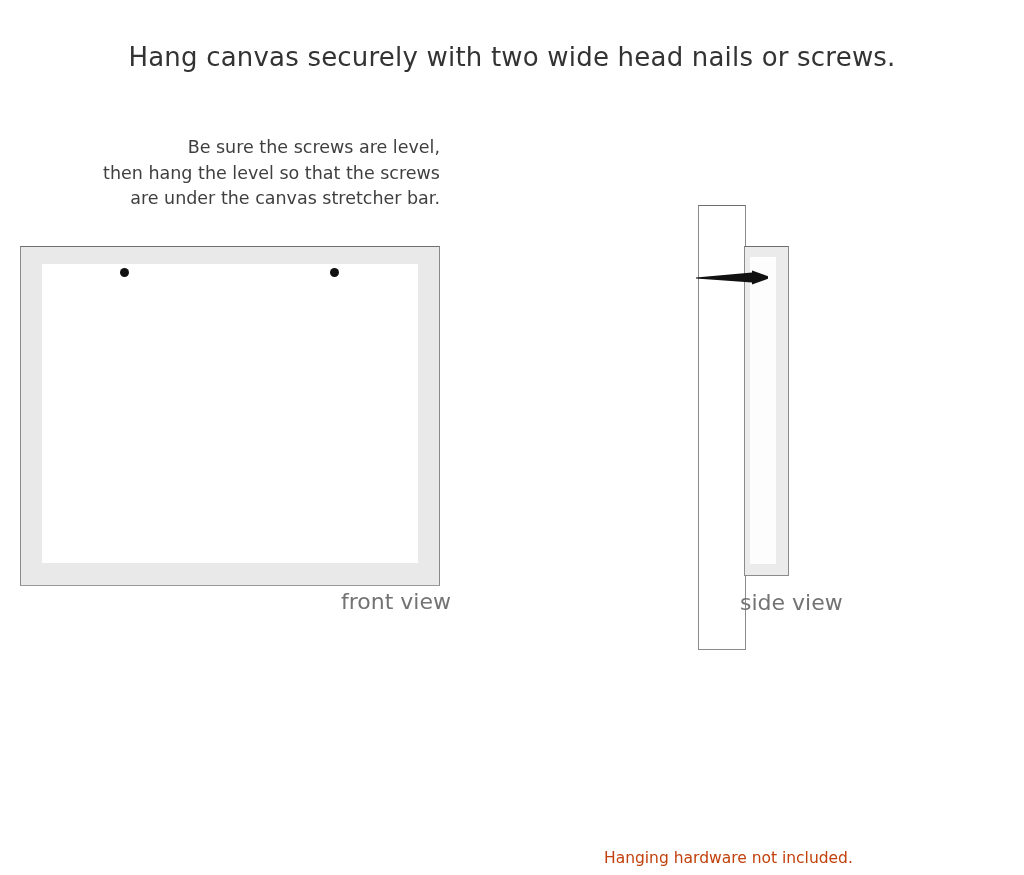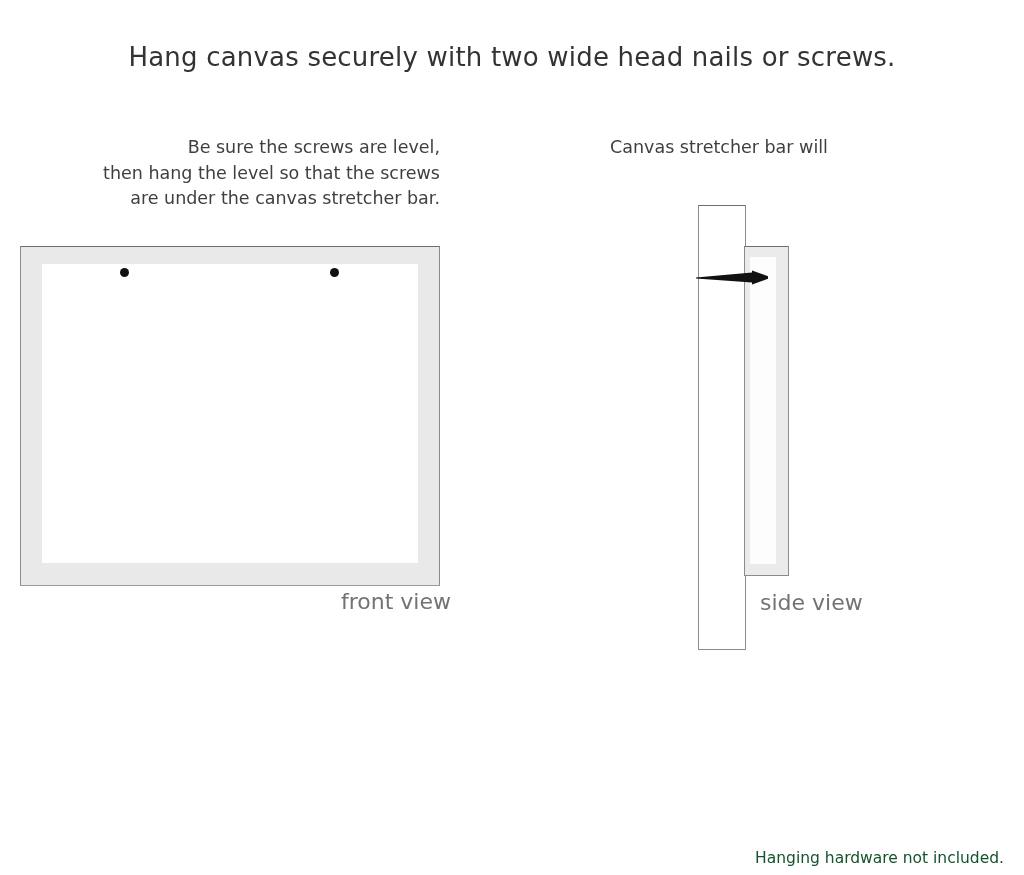--- a/index.html
+++ b/index.html
@@ -61,21 +61,21 @@
   .caption-line { display: block; white-space: nowrap; }
 
   
   .view-label {
     position: absolute;
     font-size: 22px;
     color: #737373;
     white-space: nowrap;
   }
   .label-front { left: 341px; top: 561px; }
-  .label-side  { left: 760px; top: 562px; }
+  .label-side  { left: 740px; top: 562px; }
 
   
   .front-view {
     position: absolute;
     left: 20px;
     top: 218px;
     width: 420px;
     height: 340px;
   }
   .front-frame {
@@ -167,21 +167,20 @@
 
   <div class="headline">Hang canvas securely with two wide head nails or screws.</div>
 
   <div class="caption caption-left">
     <span class="caption-line">Be sure the screws are level,</span>
     <span class="caption-line">then hang the level so that the screws</span>
     <span class="caption-line">are under the canvas stretcher bar.</span>
   </div>
 
   <div class="caption caption-right">
-    <span class="caption-line">Canvas stretcher bar will</span>
   </div>
 
   <div class="front-view">
     <div class="front-frame"></div>
     <div class="front-inner"></div>
     <div class="screw-dot screw-dot-left"></div>
     <div class="screw-dot screw-dot-right"></div>
   </div>
   <div class="view-label label-front">front view</div>
 
@@ -194,17 +193,17 @@
       <svg width="80" height="24" viewBox="0 0 80 24" xmlns="http://www.w3.org/2000/svg">
 
         <polygon points="0,11.5 56,6.5 56,16.5 0,12.5" fill="#111111"></polygon>
 
         <polygon points="56,4.5 56,18.5 72,12.8 72,10.2" fill="#111111"></polygon>
       </svg>
     </div>
   </div>
   <div class="view-label label-side">side view</div>
 
-  <div class="caption" style="left:604px; top:819px; width:400px; text-align:right; font-size:15.5px; line-height:23px; color:#14532d;">
+  <div class="caption" style="left:604px; top:819px; width:400px; text-align:left; font-size:15.5px; line-height:23px; color:#c2410c;">
     <span class="caption-line">Hanging hardware not included.</span>
   </div>
 
 </div>
 
 </body></html>

